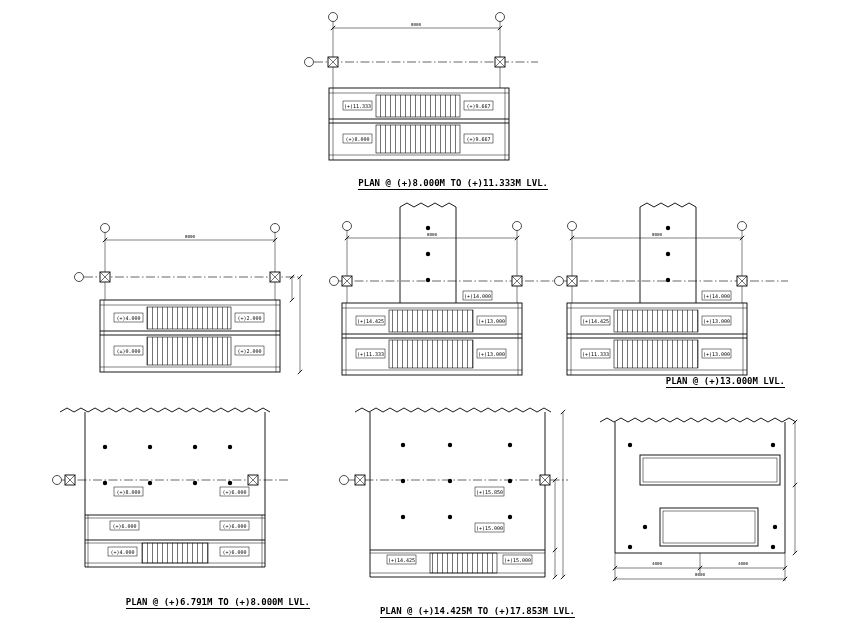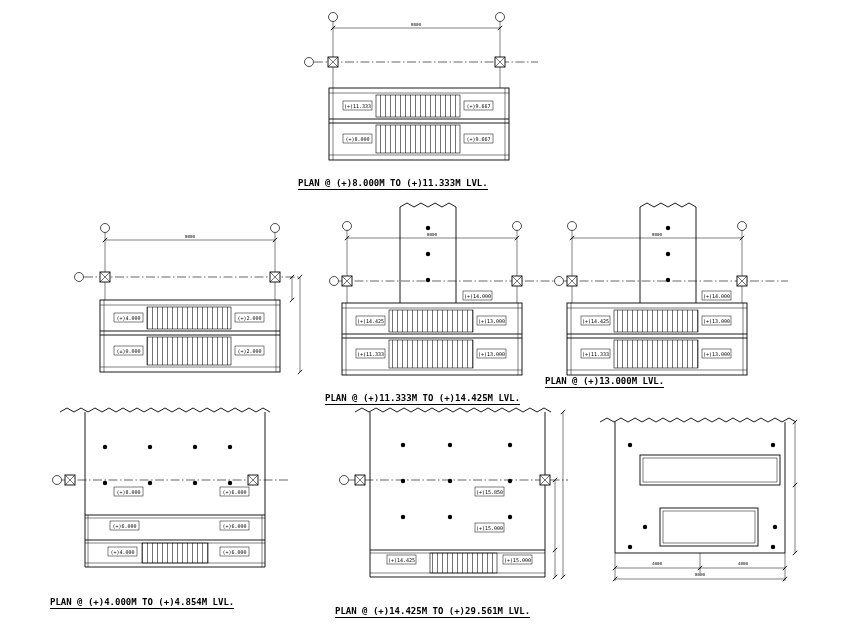--- a/index.html
+++ b/index.html
@@ -1,21 +1,21 @@
 <!DOCTYPE html>
 <html><head>
 <meta charset="utf-8">
 <style>
   html,body { margin:0; padding:0; background:#ffffff; }
   .sheet {
     position:relative; width:862px; height:641px; background:#ffffff;
     font-family:"DejaVu Sans Mono", monospace; overflow:hidden;
   }
   .sheet svg { position:absolute; overflow:visible; }
-  .title { position:absolute; text-align:left; font-size:9px; font-weight:bold; color:#000; }
+  .title { position:absolute; text-align:right; font-size:9px; font-weight:bold; color:#000; }
   .title span { border-bottom:1px solid #000; padding-bottom:1px; white-space:nowrap; }
   .ln   { stroke:#000; stroke-width:0.9; fill:none; }
   .thin { stroke:#000; stroke-width:0.5; fill:none; }
   .cl   { stroke:#000; stroke-width:0.6; fill:none; stroke-dasharray:9 2.5 1.5 2.5; }
   .hatch{ fill:url(#hatchV); stroke:#000; stroke-width:0.6; }
   .lbl  { fill:#fff; stroke:#000; stroke-width:0.5; }
   .dot  { fill:#000; stroke:none; }
   text  { fill:#000; font-family:"DejaVu Sans Mono", monospace; }
   .t5 { font-size:5px; }
   .t4 { font-size:4.2px; }
@@ -201,21 +201,20 @@
   </g>
   <g>
     <rect class="lbl" x="31" y="151" width="29" height="9"></rect>
     <text class="t5" x="45.5" y="158" text-anchor="middle">(+)11.333</text>
   </g>
   <g>
     <rect class="lbl" x="152" y="151" width="29" height="9"></rect>
     <text class="t5" x="166.5" y="158" text-anchor="middle">(+)13.000</text>
   </g>
 </svg>
-<div class="title" style="left:325px;top:393px;width:245px"><span>PLAN @ (+)11.333M TO (+)14.425M LVL.</span></div>
 
 <svg style="left:550px;top:198px" width="245" height="196" viewBox="0 0 245 196">
   <g>
     <path class="ln" d="M90 9 l7 -4 l7 4 l7 -4 l7 4 l7 -4 l7 4 l7 -4 l7 4"></path>
     <line class="ln" x1="90" y1="9" x2="90" y2="105"></line>
     <line class="ln" x1="146" y1="9" x2="146" y2="105"></line>
     <circle class="dot" cx="118" cy="30" r="2.2"></circle>
     <circle class="dot" cx="118" cy="56" r="2.2"></circle>
     <circle class="dot" cx="118" cy="82" r="2.2"></circle>
   </g>
@@ -324,21 +323,21 @@
   <rect class="hatch" x="92" y="140" width="66" height="20"></rect>
   <g>
     <rect class="lbl" x="58" y="144" width="29" height="9"></rect>
     <text class="t5" x="72.5" y="151" text-anchor="middle">(+)4.000</text>
   </g>
   <g>
     <rect class="lbl" x="170" y="144" width="29" height="9"></rect>
     <text class="t5" x="184.5" y="151" text-anchor="middle">(+)6.000</text>
   </g>
 </svg>
-<div class="title" style="left:50px;top:597px;width:260px"><span>PLAN @ (+)4.000M TO (+)4.854M LVL.</span></div>
+<div class="title" style="left:50px;top:597px;width:260px"><span>PLAN @ (+)6.791M TO (+)8.000M LVL.</span></div>
 
 <svg style="left:335px;top:403px" width="240" height="207" viewBox="0 0 240 207">
   <path class="ln" d="M20 9 l7 -4 l7 4 l7 -4 l7 4 l7 -4 l7 4 l7 -4 l7 4 l7 -4 l7 4 l7 -4 l7 4 l7 -4 l7 4 l7 -4 l7 4 l7 -4 l7 4 l7 -4 l7 4 l7 -4 l7 4 l7 -4 l7 4 l7 -4 l7 4 l7 -4 l7 4"></path>
   <g>
     <line class="ln" x1="35" y1="9" x2="35" y2="147"></line>
     <line class="ln" x1="210" y1="9" x2="210" y2="147"></line>
   </g>
   <g>
     <circle class="dot" cx="68" cy="42" r="2.2"></circle>
         <circle class="dot" cx="115" cy="42" r="2.2"></circle>
@@ -384,21 +383,21 @@
   <g>
     <line class="thin" x1="220" y1="77" x2="220" y2="174"></line>
     <use href="#tick" transform="translate(220,77)"></use>
     <use href="#tick" transform="translate(220,147)"></use>
     <use href="#tick" transform="translate(220,174)"></use>
     <line class="thin" x1="228" y1="9" x2="228" y2="174"></line>
     <use href="#tick" transform="translate(228,9)"></use>
     <use href="#tick" transform="translate(228,174)"></use>
   </g>
 </svg>
-<div class="title" style="left:335px;top:606px;width:240px"><span>PLAN @ (+)14.425M TO (+)29.561M LVL.</span></div>
+<div class="title" style="left:335px;top:606px;width:240px"><span>PLAN @ (+)14.425M TO (+)17.853M LVL.</span></div>
 
 <svg style="left:585px;top:413px" width="230" height="200" viewBox="0 0 230 200">
   <path class="ln" d="M15 9 l7 -4 l7 4 l7 -4 l7 4 l7 -4 l7 4 l7 -4 l7 4 l7 -4 l7 4 l7 -4 l7 4 l7 -4 l7 4 l7 -4 l7 4 l7 -4 l7 4 l7 -4 l7 4 l7 -4 l7 4 l7 -4 l7 4 l7 -4 l7 4 l7 -4 l7 4"></path>
   <g>
     <line class="ln" x1="30" y1="9" x2="30" y2="140"></line>
     <line class="ln" x1="200" y1="9" x2="200" y2="140"></line>
     <line class="ln" x1="30" y1="140" x2="200" y2="140"></line>
   </g>
   <g>
     <rect class="ln" x="55" y="42" width="140" height="30"></rect>

